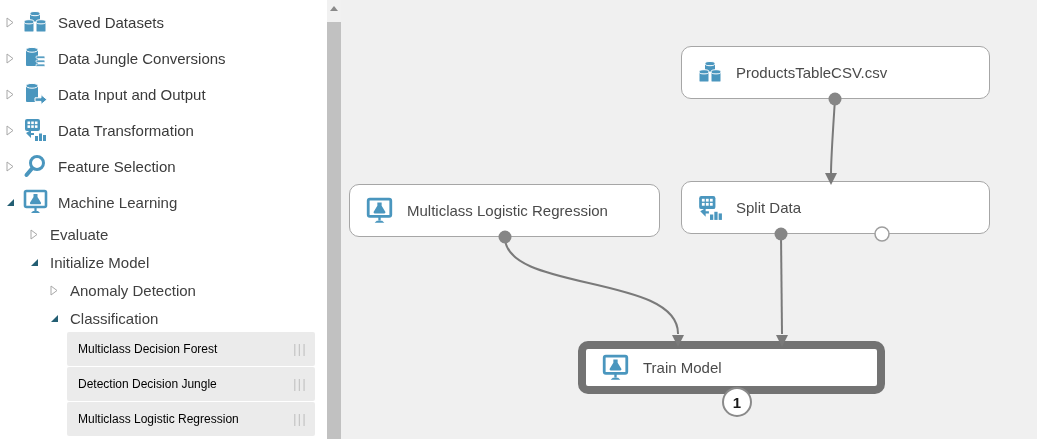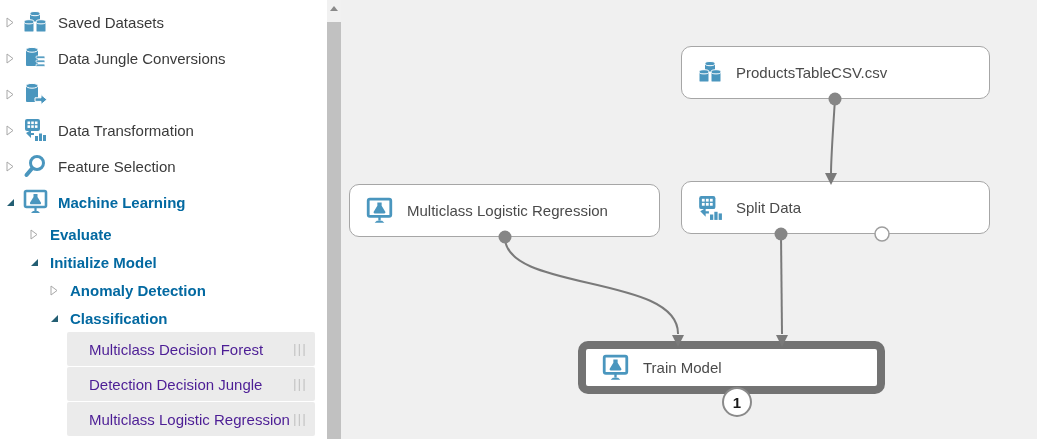--- a/index.html
+++ b/index.html
@@ -8,26 +8,26 @@
 
   
   .sidebar { position:absolute; left:0; top:0; width:382px; height:439px; background:#fff; padding-top:4px; overflow:hidden; }
   .tree-row { display:flex; align-items:center; cursor:pointer; }
   .tree-row.lvl0 { height:36px; padding-left:6px; }
   .tree-row.lvl1 { height:28px; padding-left:30px; }
   .tree-row.lvl2 { height:28px; padding-left:50px; }
   .tw { width:14px; display:flex; align-items:center; justify-content:flex-start; flex:0 0 14px; }
   .icn { width:30px; flex:0 0 30px; display:flex; align-items:center; justify-content:center; }
   .lbl { margin-left:8px; font-size:15px; color:#3a3a3a; white-space:nowrap; }
-  .lbl.boldteal { font-weight:bold; color:#0369a1; }
+  .lbl.boldteal { font-weight:normal; color:#404040; }
   .lvl1 .lbl, .lvl2 .lbl { margin-left:6px; }
 
   .module-row { position:relative; margin:0 0 1px 67px; width:248px; height:34px; background:#ebebeb; border-radius:2px; display:flex; align-items:center; cursor:grab; }
   .module-row:first-of-type { margin-top:5px; }
-  .module-lbl { margin-left:22px; font-size:15px; color:#4c1d95; white-space:nowrap; }
+  .module-lbl { margin-left:11px; font-size:12px; color:#000000; white-space:nowrap; }
   .grip { position:absolute; right:8px; top:50%; transform:translateY(-50%); color:#bdbdbd; font-size:12px; letter-spacing:1.5px; }
 
   
   .vscroll { position:absolute; left:327px; top:0; width:14px; height:439px; background:#f1f1f1; }
   .scroll-up { position:absolute; left:0; top:0; width:14px; height:17px; display:flex; align-items:center; justify-content:center; }
   .up-tri { width:0; height:0; border-left:4px solid transparent; border-right:4px solid transparent; border-bottom:5px solid #8a8a8a; }
   .thumb { position:absolute; left:0; top:22px; width:14px; height:417px; background:#c1c1c1; }
 
   
   .canvas { position:absolute; left:341px; top:0; width:748px; height:439px; background:#f0f0f0; }
@@ -94,20 +94,21 @@
       </span>
       <span class="icn">
         <svg width="24" height="24" viewBox="0 0 24 24">
           <g fill="#4A96BE">
             <rect x="3" y="3" width="12" height="17" rx="1"></rect>
               <ellipse cx="9" cy="3.8" rx="6" ry="2.4" stroke="#fff" stroke-width="1"></ellipse>
             <path d="M12,15.8 h6 v-3.2 l6,5 -6,5 v-3.2 h-6 Z" stroke="#fff" stroke-width="1"></path>
           </g>
         </svg>
       </span>
+      <span class="lbl">Data Input and Output</span>
     </div>
 
     <div class="tree-row lvl0">
       <span class="tw">
         <svg width="8" height="11">
             <path d="M1,1 L7,5.5 L1,10 Z" fill="#ffffff" stroke="#a8a8a8" stroke-width="1"></path>
           </svg>
       </span>
       <span class="icn">
         <svg width="24" height="24" viewBox="0 0 24 24">

